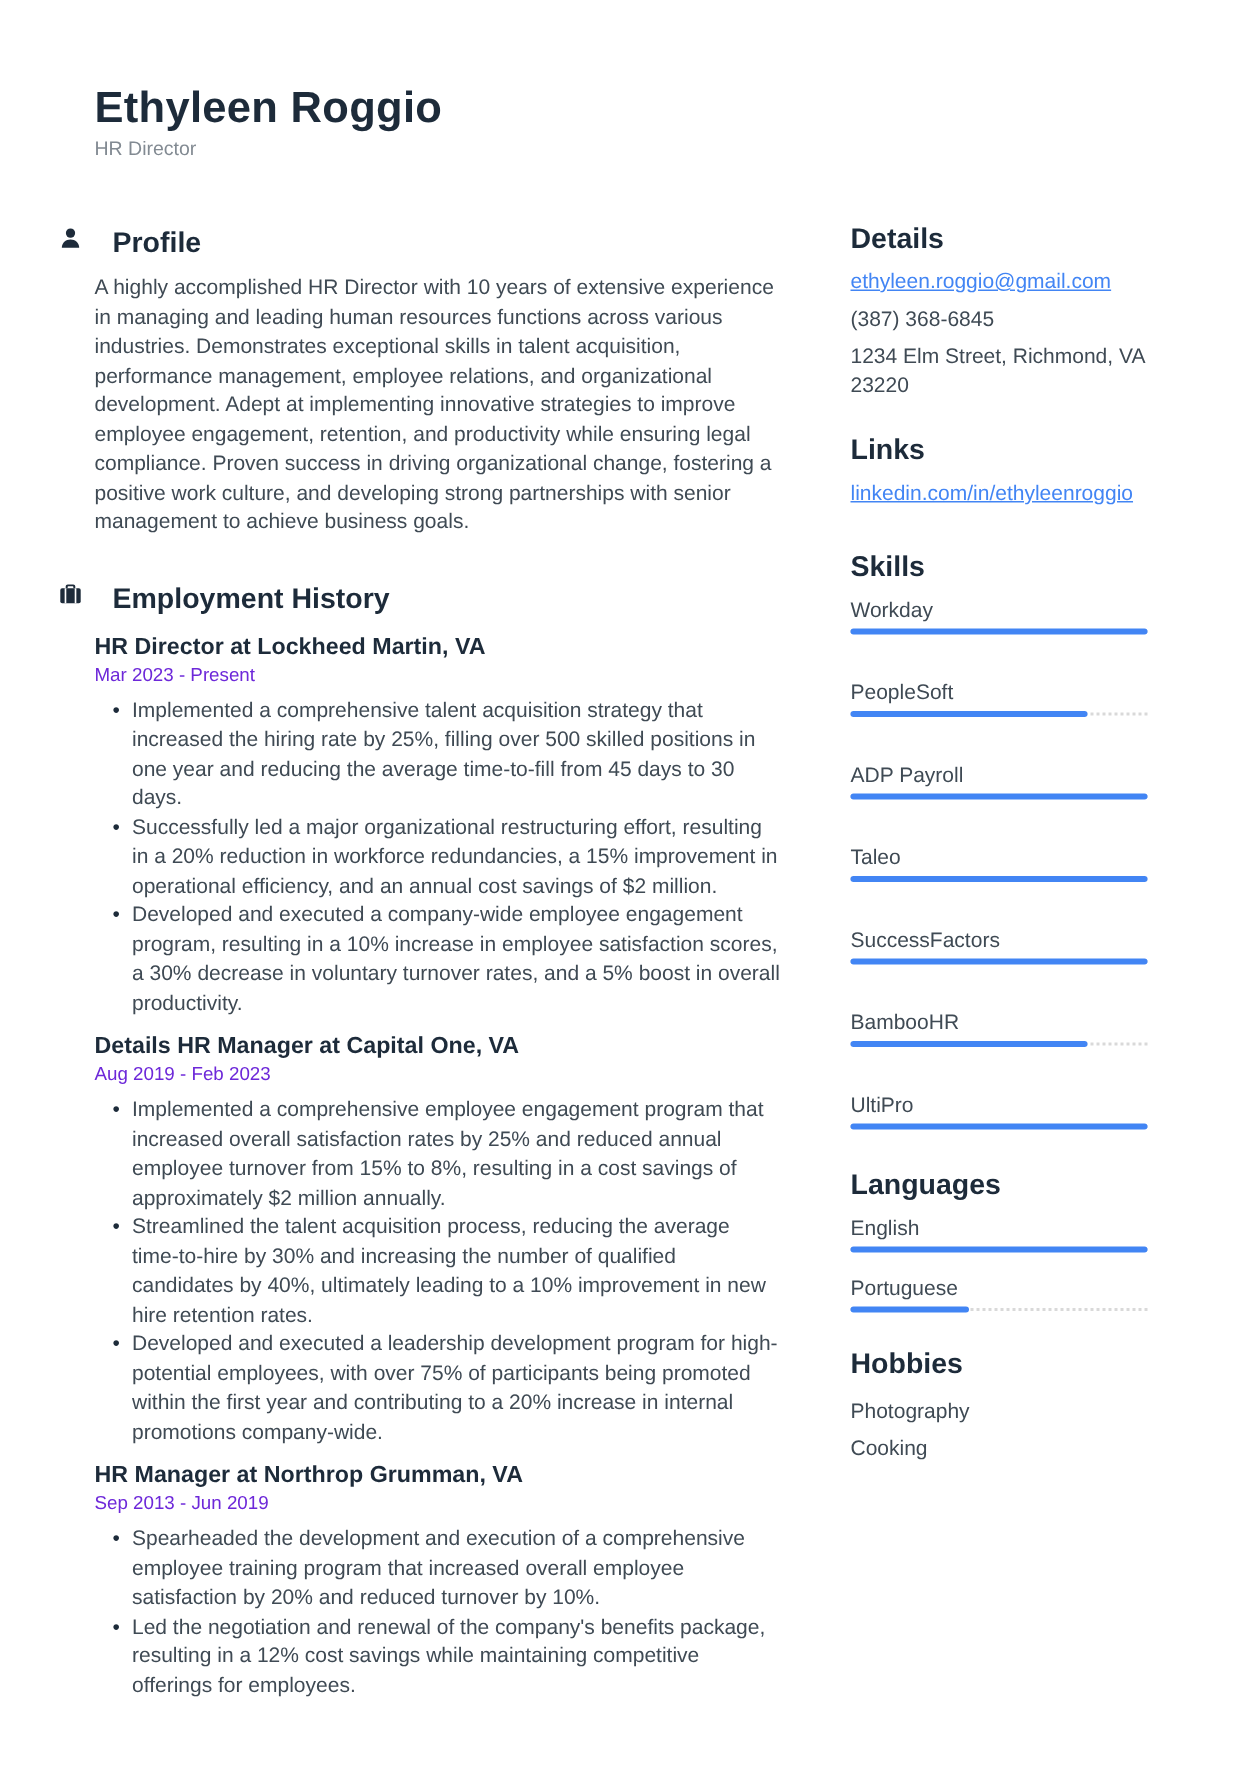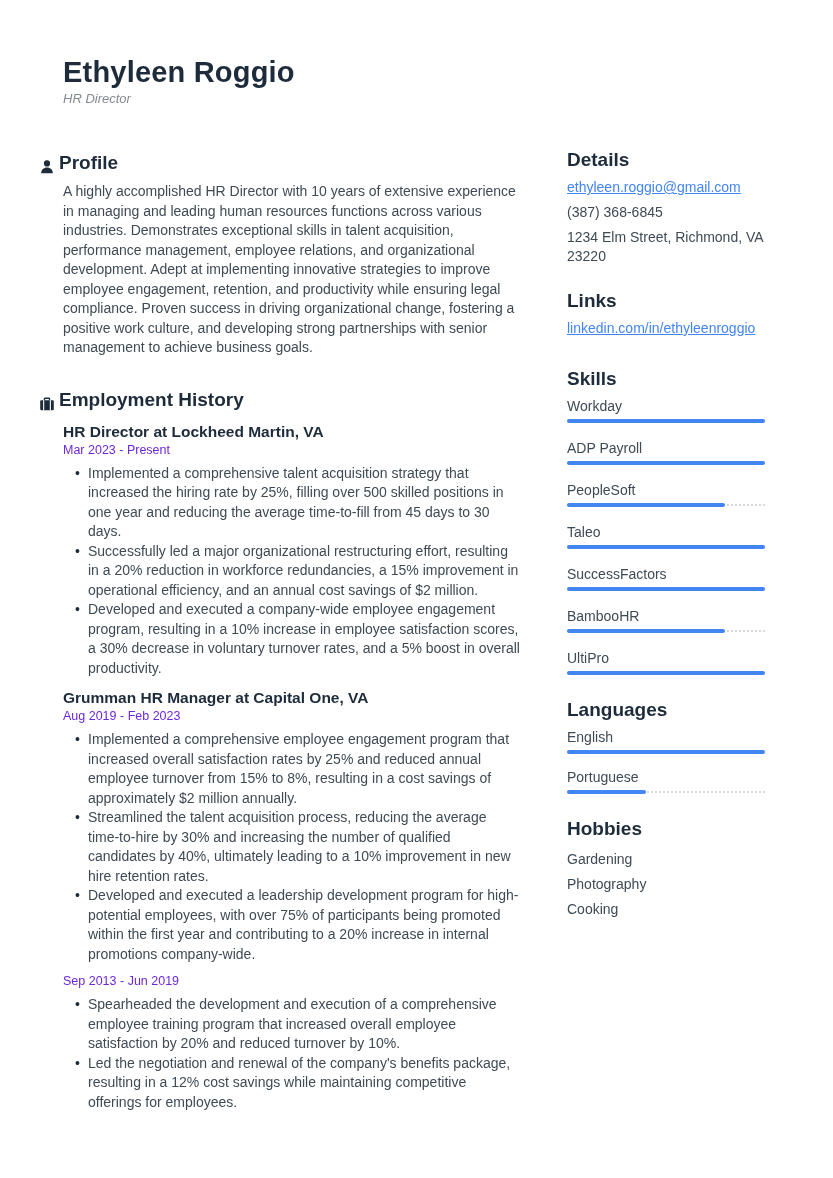--- a/index.html
+++ b/index.html
@@ -25,33 +25,32 @@
     color: #1d2b3a;
     line-height: 34px;
     letter-spacing: 0.2px;
     margin: 0;
   }
   .role-subtitle {
     font-size: 13px;
     color: #828a92;
     line-height: 17px;
     margin-top: 1px;
-    font-style: italic;
   }
   
   .columns { display: flex; align-items: flex-start; }
   .main-col { width: 457px; flex: 0 0 457px; }
   .col-gap { width: 47px; flex: 0 0 47px; }
   .side-col { width: 198px; flex: 0 0 198px; }
 
   
   .section-heading {
     display: flex;
-    align-items: flex-end;
-    gap: 4px;
+    align-items: flex-start;
+    gap: 20px;
     margin-left: -24px;
     margin-bottom: 7px;
   }
   .section-heading .sec-icon { width: 16px; height: 16px; flex: 0 0 16px; }
   .section-heading h2 {
     font-size: 19px;
     font-weight: 700;
     color: #1d2b3a;
     margin: 0;
     line-height: 24px;
@@ -115,21 +114,21 @@
   }
   .side-link {
     display: inline-block;
     font-size: 14px;
     line-height: 19px;
     text-decoration: underline;
     cursor: pointer;
     word-break: break-all;
     margin-bottom: 6px;
   }
-  .meter { margin-bottom: 16px; }
+  .meter { margin-bottom: 29px; }
   .meter-label {
     font-size: 14px;
     line-height: 19px;
     color: #3f4a54;
     margin-bottom: 3px;
   }
   .meter-bar { position: relative; height: 4px; width: 100%; }
   .meter-track {
     position: absolute;
     left: 0; right: 0; top: 1px;
@@ -192,30 +191,31 @@
     <h3 class="job-title">HR Director at Lockheed Martin, VA</h3>
     <div class="job-period">Mar 2023 - Present</div>
     <ul class="bullets">
                 <li>Implemented a comprehensive talent acquisition strategy that increased the hiring rate by 25%, filling over 500 skilled positions in one year and reducing the average time-to-fill from 45 days to 30 days.</li>
                 <li>Successfully led a major organizational restructuring effort, resulting in a 20% reduction in workforce redundancies, a 15% improvement in operational efficiency, and an annual cost savings of $2 million.</li>
                 <li>Developed and executed a company-wide employee engagement program, resulting in a 10% increase in employee satisfaction scores, a 30% decrease in voluntary turnover rates, and a 5% boost in overall productivity.</li>
               </ul>
   </div>
 
   <div class="job">
-    <h3 class="job-title">Grumman HR Manager at Capital One, VA</h3>
+    <h3 class="job-title">Details HR Manager at Capital One, VA</h3>
     <div class="job-period">Aug 2019 - Feb 2023</div>
     <ul class="bullets">
                 <li>Implemented a comprehensive employee engagement program that increased overall satisfaction rates by 25% and reduced annual employee turnover from 15% to 8%, resulting in a cost savings of approximately $2 million annually.</li>
                 <li>Streamlined the talent acquisition process, reducing the average time-to-hire by 30% and increasing the number of qualified candidates by 40%, ultimately leading to a 10% improvement in new hire retention rates.</li>
                 <li>Developed and executed a leadership development program for high-potential employees, with over 75% of participants being promoted within the first year and contributing to a 20% increase in internal promotions company-wide.</li>
               </ul>
   </div>
 
   <div class="job">
+    <h3 class="job-title">HR Manager at Northrop Grumman, VA</h3>
     <div class="job-period">Sep 2013 - Jun 2019</div>
     <ul class="bullets">
                 <li>Spearheaded the development and execution of a comprehensive employee training program that increased overall employee satisfaction by 20% and reduced turnover by 10%.</li>
                 <li>Led the negotiation and renewal of the company's benefits package, resulting in a 12% cost savings while maintaining competitive offerings for employees.</li>
               </ul>
   </div>
 </div>
       </div>
 
     </div>
@@ -241,32 +241,32 @@
         <div>
   <div class="meter">
     <div class="meter-label">Workday</div>
     <div class="meter-bar">
       <div class="meter-track"></div>
       <div class="meter-fill" style="width: 100%; background: rgb(66, 133, 244);"></div>
     </div>
   </div>
 
   <div class="meter">
+    <div class="meter-label">PeopleSoft</div>
+    <div class="meter-bar">
+      <div class="meter-track"></div>
+      <div class="meter-fill" style="width: 80%; background: rgb(66, 133, 244);"></div>
+    </div>
+  </div>
+
+  <div class="meter">
     <div class="meter-label">ADP Payroll</div>
     <div class="meter-bar">
       <div class="meter-track"></div>
       <div class="meter-fill" style="width: 100%; background: rgb(66, 133, 244);"></div>
-    </div>
-  </div>
-
-  <div class="meter">
-    <div class="meter-label">PeopleSoft</div>
-    <div class="meter-bar">
-      <div class="meter-track"></div>
-      <div class="meter-fill" style="width: 80%; background: rgb(66, 133, 244);"></div>
     </div>
   </div>
 
   <div class="meter">
     <div class="meter-label">Taleo</div>
     <div class="meter-bar">
       <div class="meter-track"></div>
       <div class="meter-fill" style="width: 100%; background: rgb(66, 133, 244);"></div>
     </div>
   </div>
@@ -314,21 +314,20 @@
       <div class="meter-track"></div>
       <div class="meter-fill" style="width: 40%; background: rgb(66, 133, 244);"></div>
     </div>
   </div>
 </div>
       </div>
 
       <div class="side-section">
         <h3 class="side-heading">Hobbies</h3>
         <div>
-            <div class="hobby-item">Gardening</div>
             <div class="hobby-item">Photography</div>
             <div class="hobby-item">Cooking</div>
           </div>
       </div>
 
     </div>
   </div>
 </div>
 
 </body></html>

